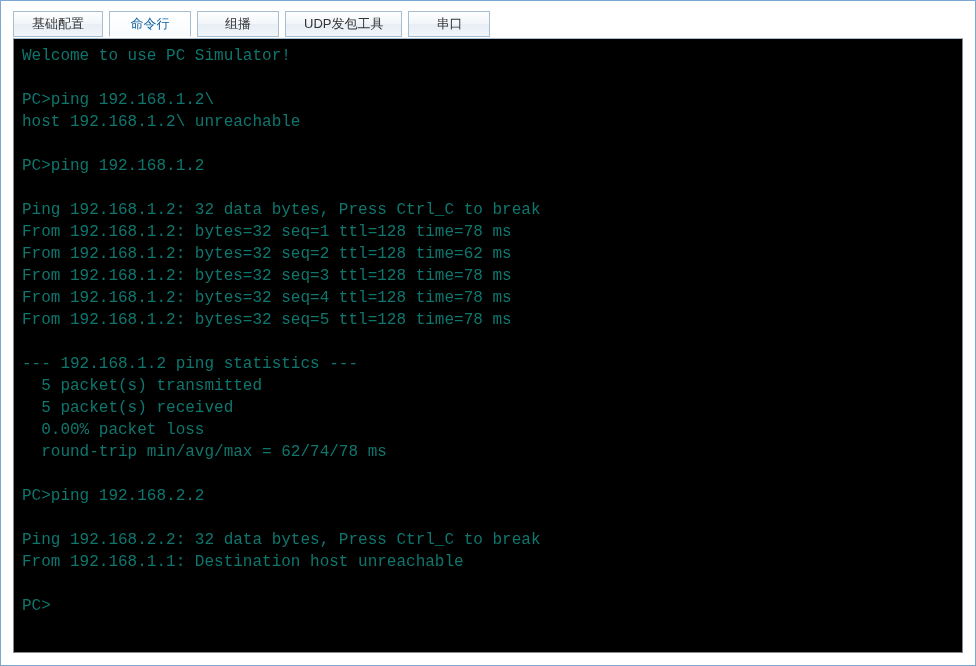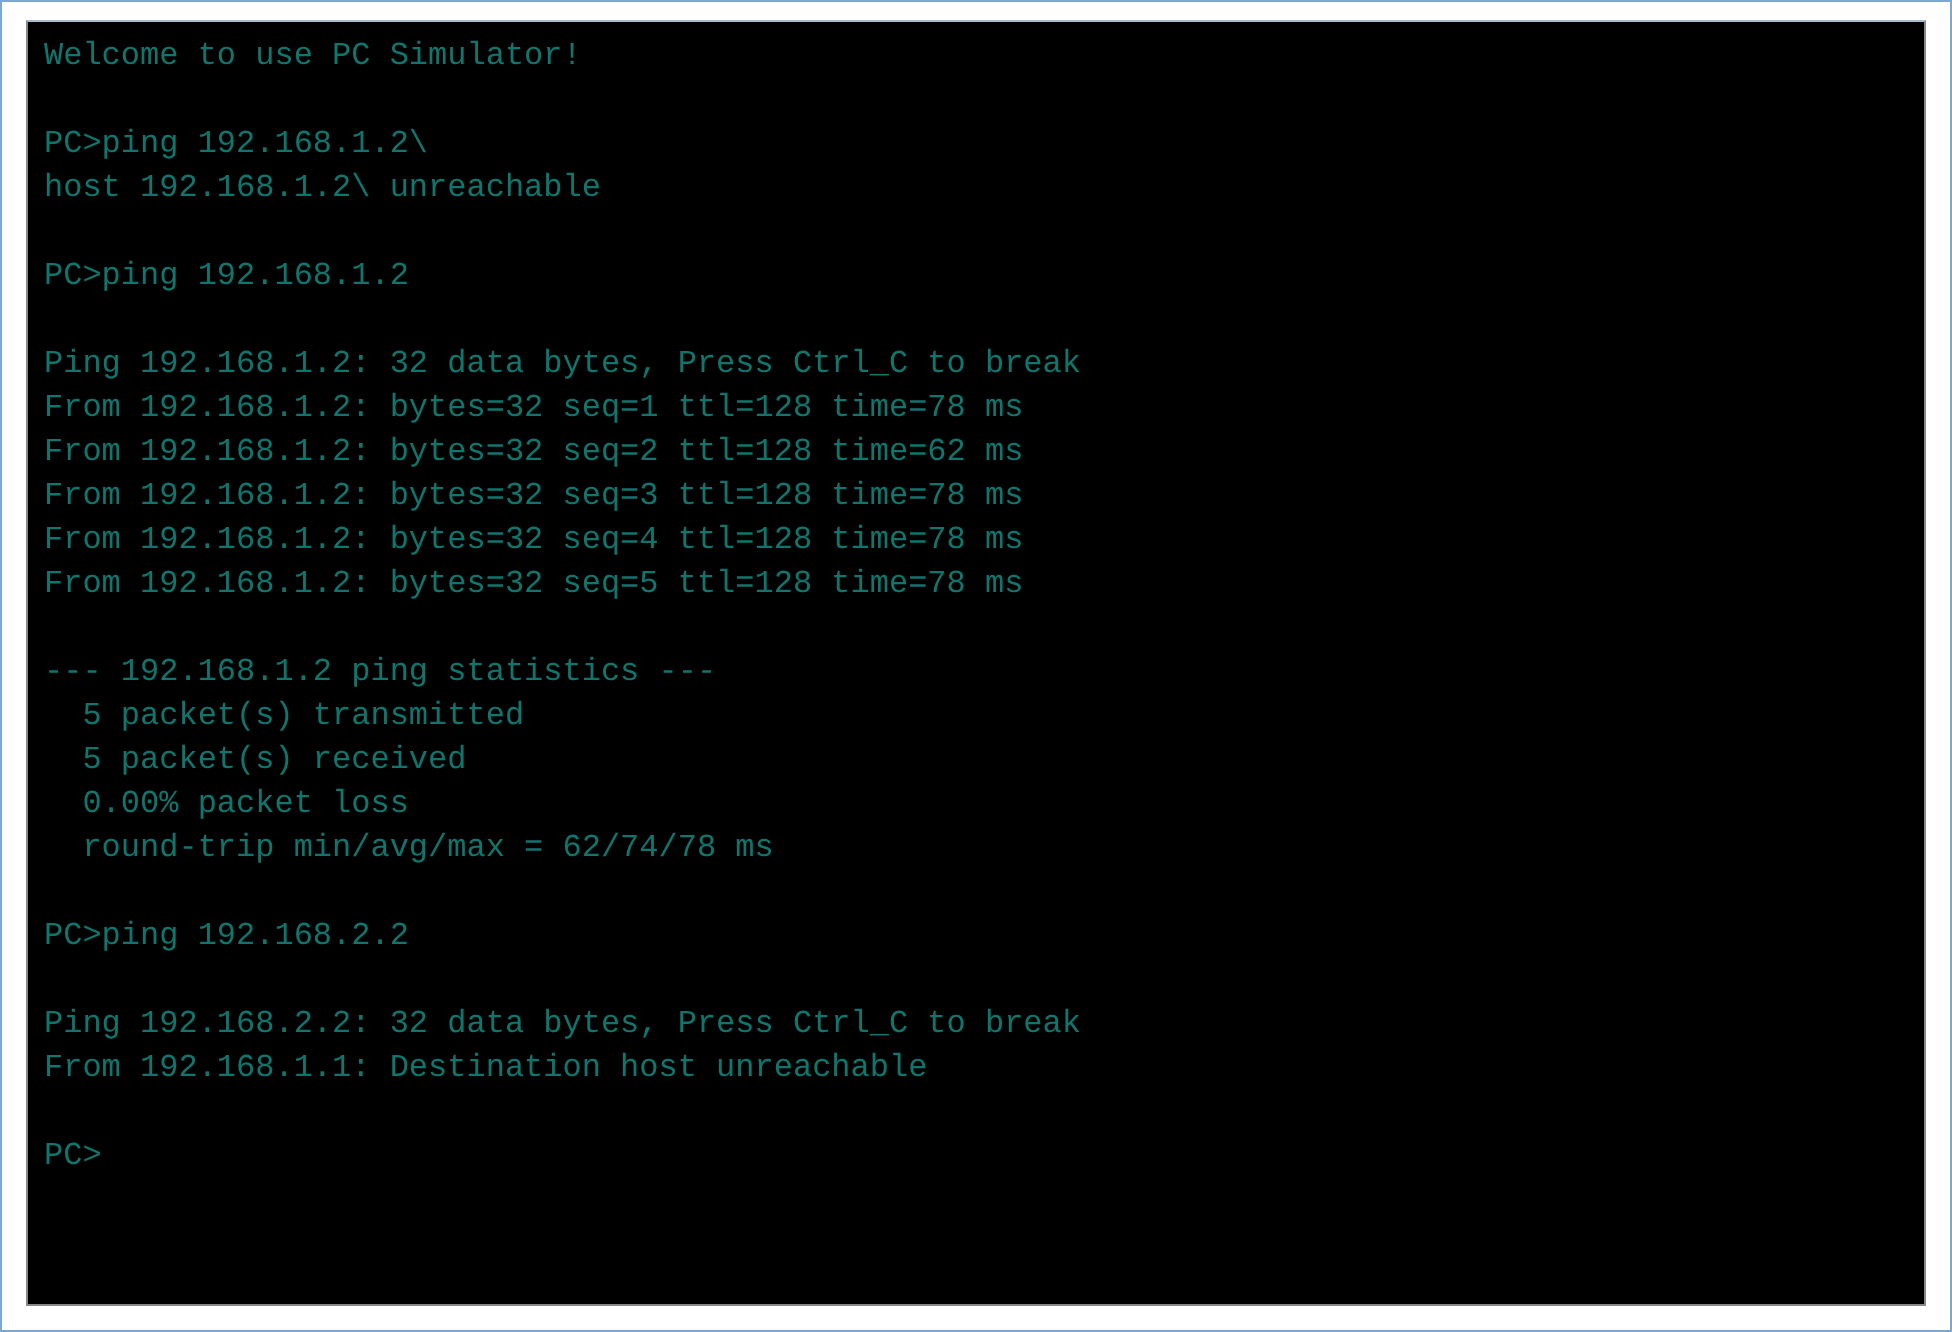--- a/index.html
+++ b/index.html
@@ -119,20 +119,37 @@
       border: 1px solid #3c5a73;
       border-top-width: 2px;
     }
   </style>
 </head>
 <body>
 
 <div class="window">
 
   <div class="content-area">
+    <div class="tabs">
+      <div class="tab">
+        <span>基础配置</span>
+      </div>
+      <div class="tab active">
+        <span>命令行</span>
+      </div>
+      <div class="tab">
+        <span>组播</span>
+      </div>
+      <div class="tab">
+        <span>UDP发包工具</span>
+      </div>
+      <div class="tab">
+        <span>串口</span>
+      </div>
+    </div>
 
     <div class="terminal">
       <pre id="terminal-output">Welcome to use PC Simulator!
 
 PC&gt;ping 192.168.1.2\
 host 192.168.1.2\ unreachable
 
 PC&gt;ping 192.168.1.2
 
 Ping 192.168.1.2: 32 data bytes, Press Ctrl_C to break

